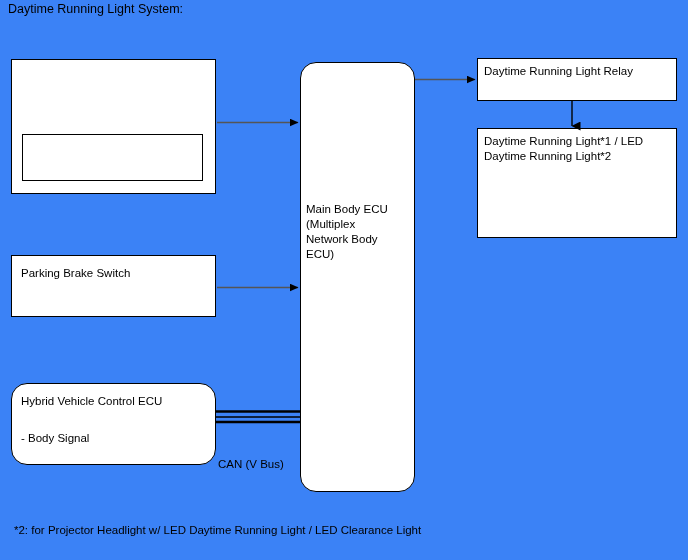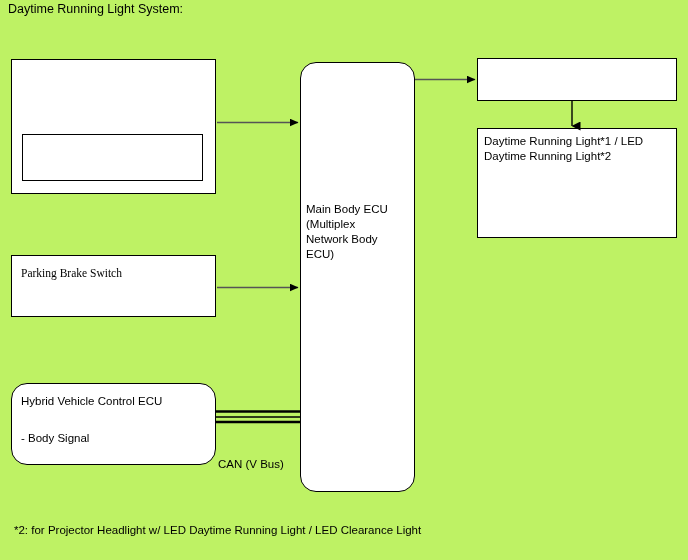--- a/index.html
+++ b/index.html
@@ -8,21 +8,21 @@
     background: #ffffff;
   }
   body {
     font-family: "Liberation Sans", sans-serif;
     color: #000000;
   }
   #canvas {
     position: relative;
     width: 688px;
     height: 560px;
-    background: #bef264;
+    background: #3b82f6;
     overflow: hidden;
   }
   .title {
     position: absolute;
     left: 8px;
     top: 2px;
     font-size: 12.5px;
     line-height: 15px;
     white-space: nowrap;
   }
@@ -69,33 +69,34 @@
 
 <div id="canvas">
 
   <div class="title">Daytime Running Light System:</div>
 
   <div class="box" style="left:11px; top:59px; width:205px; height:135px;"></div>
 
   <div class="box" style="left:22px; top:134px; width:181px; height:47px;"></div>
 
   <div class="box" style="left:11px; top:255px; width:205px; height:62px;"></div>
-  <div class="box-label" style="left:21px; top:266px; width:190px;font-family:Liberation Serif, serif;">Parking Brake Switch</div>
+  <div class="box-label" style="left:21px; top:266px; width:190px;">Parking Brake Switch</div>
 
   <div class="box box-rounded" style="left:11px; top:383px; width:205px; height:82px;"></div>
   <div class="box-label" style="left:21px; top:394px; width:190px;">Hybrid Vehicle Control ECU</div>
   <div class="box-label" style="left:21px; top:431px; width:190px;">- Body Signal</div>
 
   <div class="box box-rounded" style="left:300px; top:62px; width:115px; height:430px;"></div>
   <div class="box-label" style="left:306px; top:202px; width:105px;">Main Body ECU
 (Multiplex
 Network Body
 ECU)</div>
 
   <div class="box" style="left:477px; top:58px; width:200px; height:43px;"></div>
+  <div class="box-label" style="left:484px; top:64px; width:190px;">Daytime Running Light Relay</div>
 
   <div class="box" style="left:477px; top:128px; width:200px; height:110px;"></div>
   <div class="box-label" style="left:484px; top:134px; width:192px;">Daytime Running Light*1 / LED
 Daytime Running Light*2</div>
 
   <svg class="svg-layer" viewBox="0 0 688 560" xmlns="http://www.w3.org/2000/svg">
     <defs>
       <marker id="arrowGray" markerWidth="9" markerHeight="8" refX="8.5" refY="4" orient="auto" markerUnits="userSpaceOnUse">
         <path d="M0,0 L9,4 L0,8 z" fill="#000000"></path>
       </marker>

